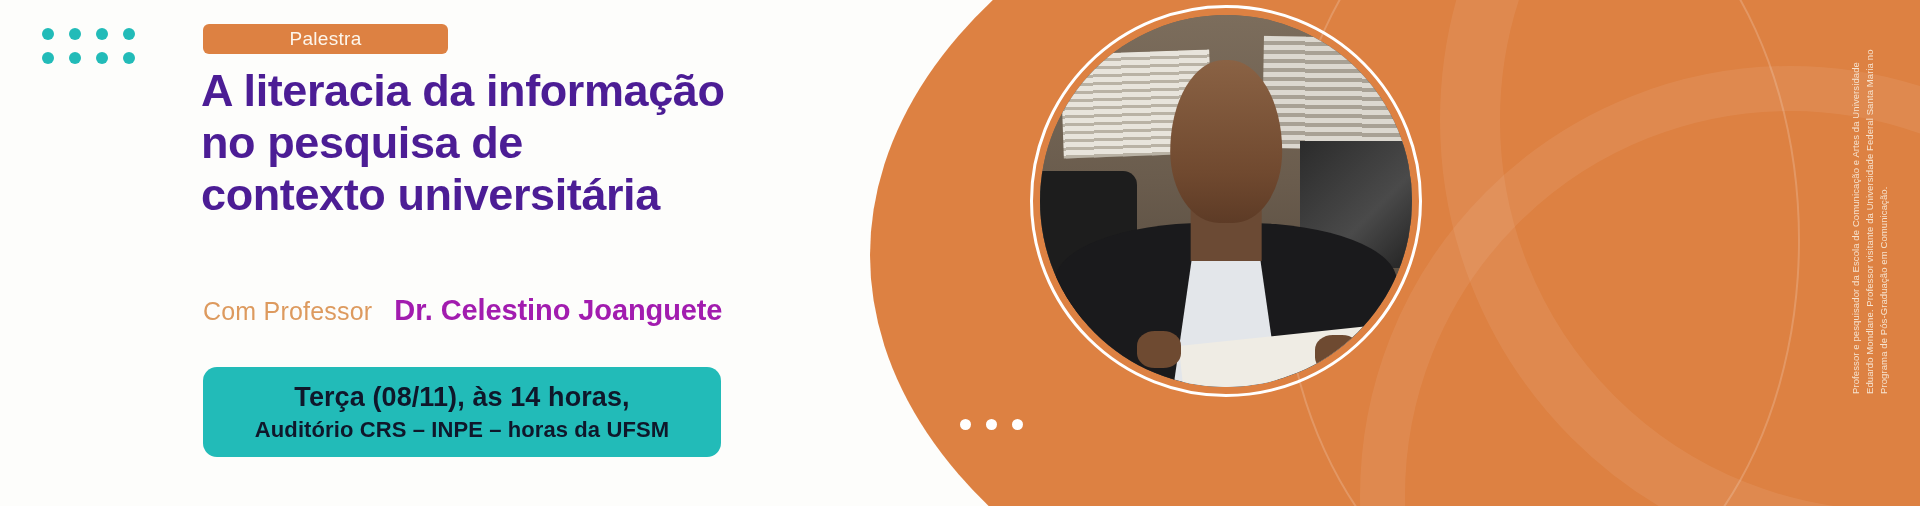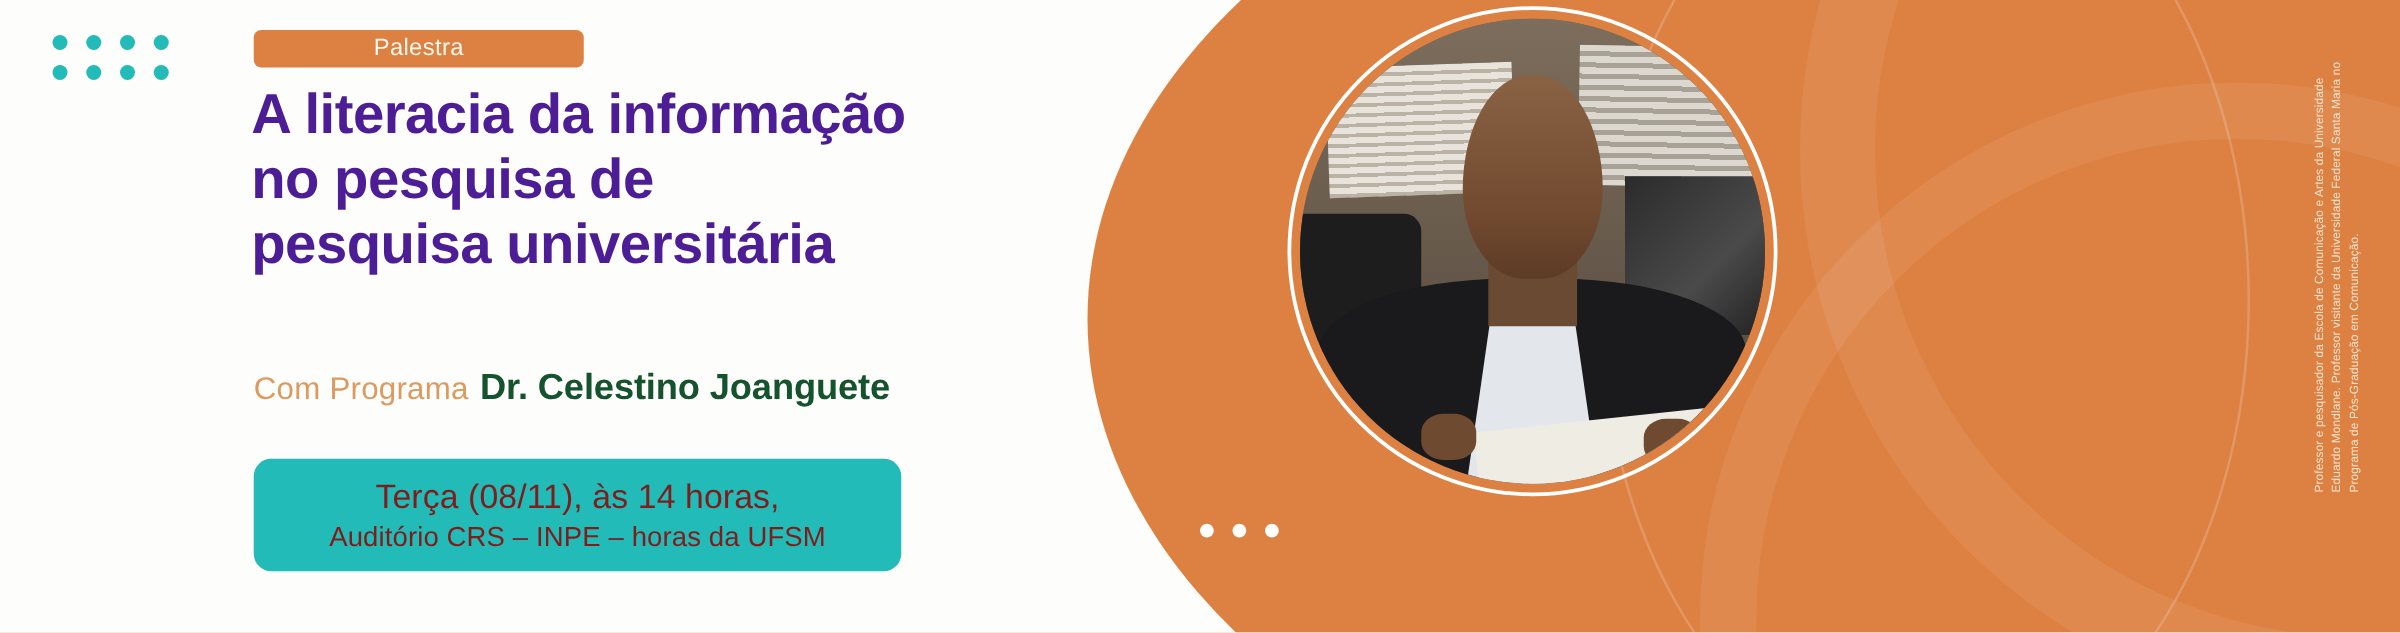--- a/index.html
+++ b/index.html
@@ -103,21 +103,21 @@
     position: absolute;
     top: 0;
     left: 0;
     width: 860px;
     height: 506px;
   }
   .badge {
     position: absolute;
     top: 24px;
     left: 203px;
-    width: 264px;
+    width: 245px;
     height: 30px;
     background: #dd8142;
     border-radius: 6px;
     color: #fdf6ec;
     font-size: 19px;
     line-height: 30px;
     text-align: center;
     letter-spacing: 0.3px;
   }
   .headline {
@@ -140,39 +140,40 @@
     white-space: nowrap;
     font-size: 0;
   }
   .presenter .pres-pre {
     color: #dd9a5e;
     font-size: 25px;
     font-weight: normal;
     letter-spacing: 0.2px;
   }
   .presenter .pres-name {
-    color: #14532d;
+    color: #a21caf;
     font-size: 29px;
     font-weight: bold;
     letter-spacing: -0.1px;
-    margin-left: 9px;
+    margin-left: 22px;
   }
 
   .infobox {
     position: absolute;
     top: 367px;
     left: 203px;
     width: 518px;
     height: 90px;
     background: #22bbb8;
     border-radius: 14px;
-    color: #7f1d1d;
+    color: #0f172a;
     text-align: center;
     box-sizing: border-box;
     padding-top: 12px;
+    font-weight: bold;
   }
   .infobox .info-line1 {
     display: block;
     font-size: 27px;
     line-height: 36px;
     letter-spacing: 0.1px;
   }
   .infobox .info-line2 {
     display: block;
     font-size: 22px;
@@ -360,25 +361,25 @@
     <div class="ph-hand-r"></div>
   </div>
 
   <div class="content">
 
     <div class="badge">Palestra</div>
 
     <div class="headline">
       <span class="hl-line">A literacia da informação</span>
       <span class="hl-line">no pesquisa de</span>
-      <span class="hl-line">pesquisa universitária</span>
+      <span class="hl-line">contexto universitária</span>
     </div>
 
     <div class="presenter">
-      <span class="pres-pre">Com Programa</span><span class="pres-name">Dr. Celestino Joanguete</span>
+      <span class="pres-pre">Com Professor</span><span class="pres-name">Dr. Celestino Joanguete</span>
     </div>
 
     <div class="infobox">
       <span class="info-line1">Terça (08/11), às 14 horas,</span>
       <span class="info-line2">Auditório CRS – INPE – horas da UFSM</span>
     </div>
 
   </div>
 
   <div class="credit">

